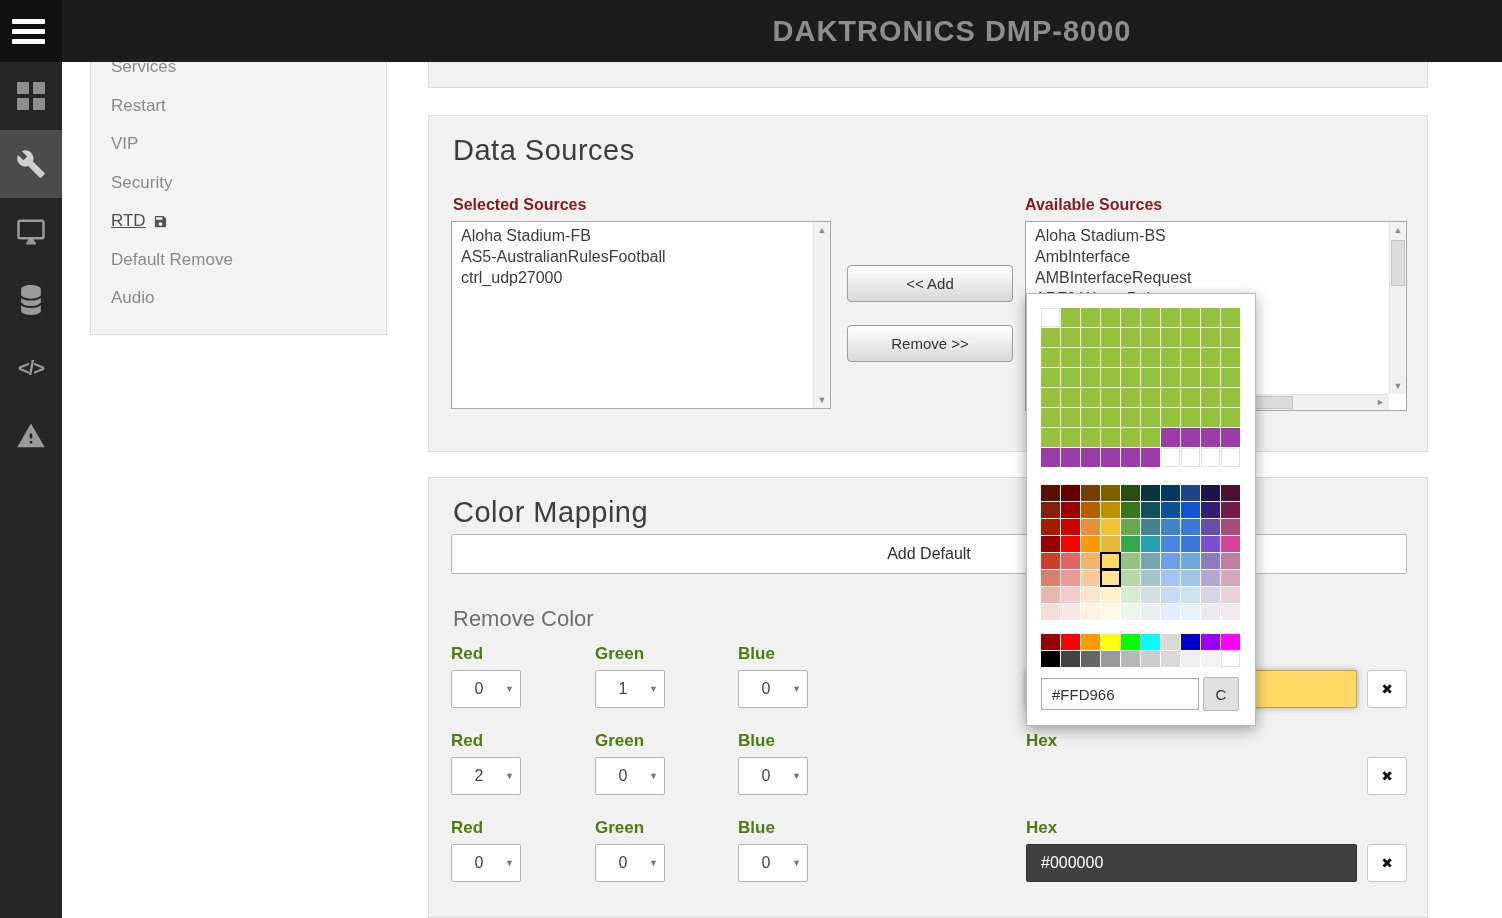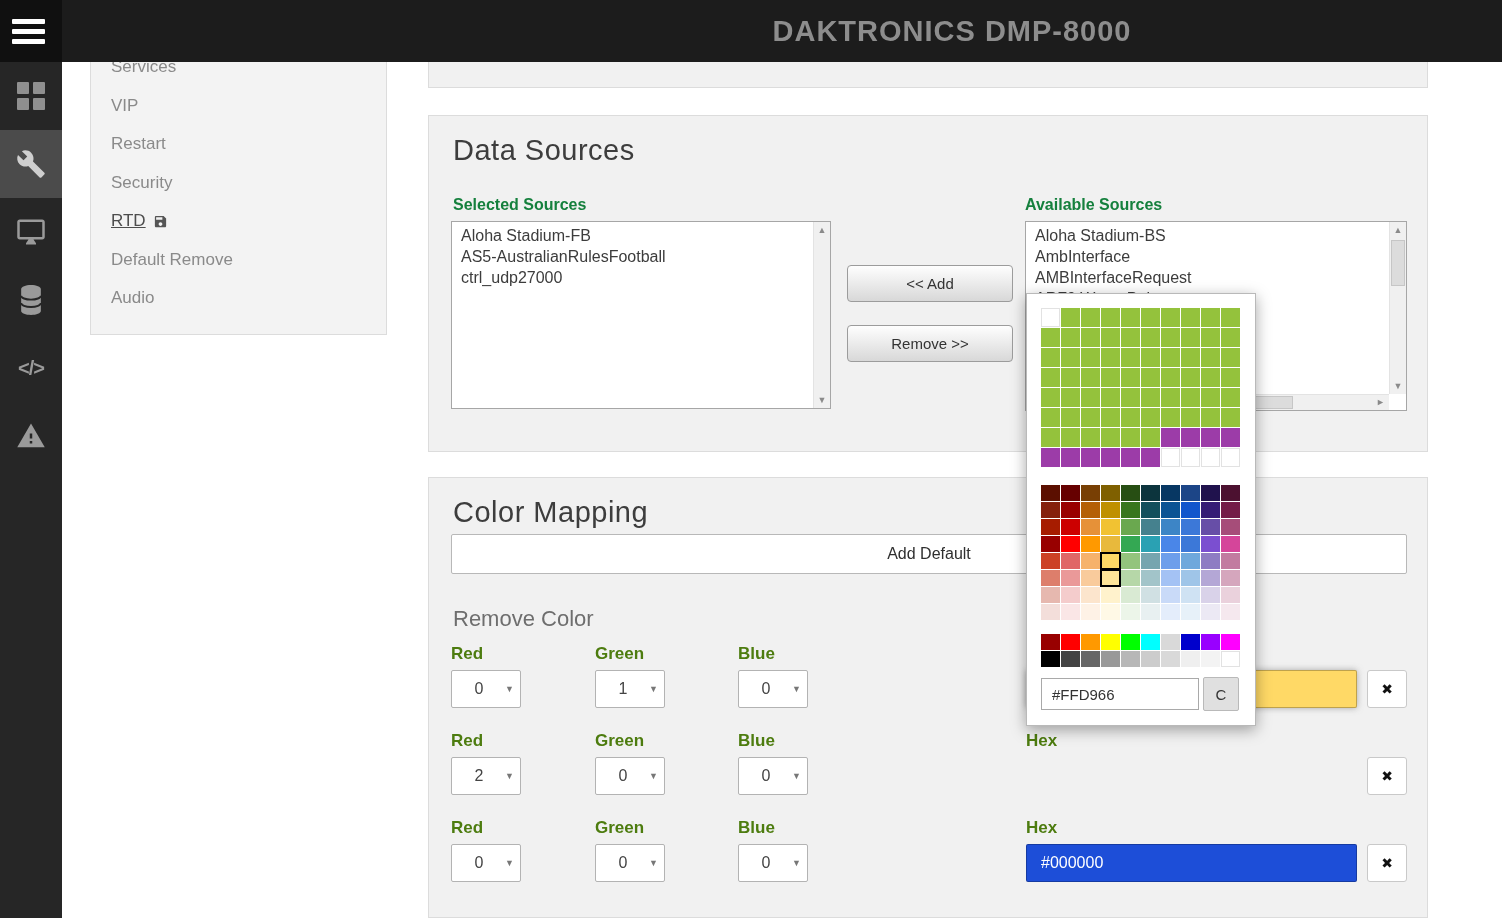--- a/index.html
+++ b/index.html
@@ -25,21 +25,21 @@
   .menu-item { height:38.5px; padding-left:20px; font-size:17px; color:#8a8a8a; cursor:pointer; display:flex; align-items:center; gap:7px; }
   .menu-item.link .lbl { color:#4d4d4d; text-decoration:underline; }
 
   
   .section { position:absolute; background:#f1f1f1; border:1px solid #dcdcdc; }
   #top-section { left:428px; top:40px; width:1000px; height:48px; }
   #data-sources { left:428px; top:115px; width:1000px; height:337px; }
   #color-mapping { left:428px; top:477px; width:1000px; height:441px; }
   .section-title { position:absolute; left:24px; top:18px; font-size:29px; color:#3d3d3d; letter-spacing:.5px; }
 
-  .list-label { position:absolute; top:80px; font-size:16px; font-weight:bold; color:#15803d; }
+  .list-label { position:absolute; top:80px; font-size:16px; font-weight:bold; color:#7f1d1d; }
   .lab-selected { left:24px; } .lab-available { left:596px; }
 
   .listbox { position:absolute; top:105px; background:#fff; border:1px solid #a6a6a6; }
   #selected-list { left:22px;  width:380px; height:188px; }
   #available-list { left:596px; width:382px; height:190px;padding-left:36px; }
   .list-items { position:absolute; left:0; top:0; right:17px; bottom:0; overflow:hidden; padding:3px 0; }
   #available-list .list-items { bottom:16px; }
   .list-item { font-size:16px; color:#3c3c3c; padding:0 9px; line-height:21px; white-space:nowrap; }
 
   .vscroll { position:absolute; top:0; right:0; bottom:0; width:17px; background:#f0f0f0; border-left:1px solid #e3e3e3; }
@@ -128,24 +128,24 @@
         <path d="M1 21h22L12 2 1 21zm12-3h-2v-2h2v2zm0-4h-2v-4h2v4z"></path>
       </svg>
   </div>
 </div>
 
 <div class="menu-panel">
     <div class="menu-item">
       <span class="lbl">Services</span>
     </div>
     <div class="menu-item">
+      <span class="lbl">Restart</span>
+    </div>
+    <div class="menu-item">
       <span class="lbl">VIP</span>
-    </div>
-    <div class="menu-item">
-      <span class="lbl">Restart</span>
     </div>
     <div class="menu-item">
       <span class="lbl">Security</span>
     </div>
     <div class="menu-item link">
       <span class="lbl">RTD</span>
       <svg width="15" height="15" viewBox="0 0 24 24" fill="#555">
         <path d="M17 3H5c-1.1 0-2 .9-2 2v14c0 1.1.9 2 2 2h14c1.1 0 2-.9 2-2V7l-4-4zm-5 16c-1.7 0-3-1.3-3-3s1.3-3 3-3 3 1.3 3 3-1.3 3-3 3zm3-10H5V5h10v4z"></path>
       </svg>
     </div>
@@ -253,21 +253,21 @@
           <span class="arr">▼</span>
         </div>
         <div class="select s-green">
           <span class="val">0</span>
           <span class="arr">▼</span>
         </div>
         <div class="select s-blue">
           <span class="val">0</span>
           <span class="arr">▼</span>
         </div>
-        <div class="hex-field" style="background:#1d4ed8;color:#FFFFFF">#000000</div>
+        <div class="hex-field" style="background:#404040;color:#FFFFFF">#000000</div>
         <button class="remove-btn">✖</button>
       </div>
     </div>
 </div>
 
 <div class="picker">
   <div class="swatch-grid rows19" id="top-grid">
       <div class="swatch white" style="background: rgb(255, 255, 255);"></div>
       <div class="swatch" style="background: rgb(148, 194, 60);"></div>
       <div class="swatch" style="background: rgb(148, 194, 60);"></div>

